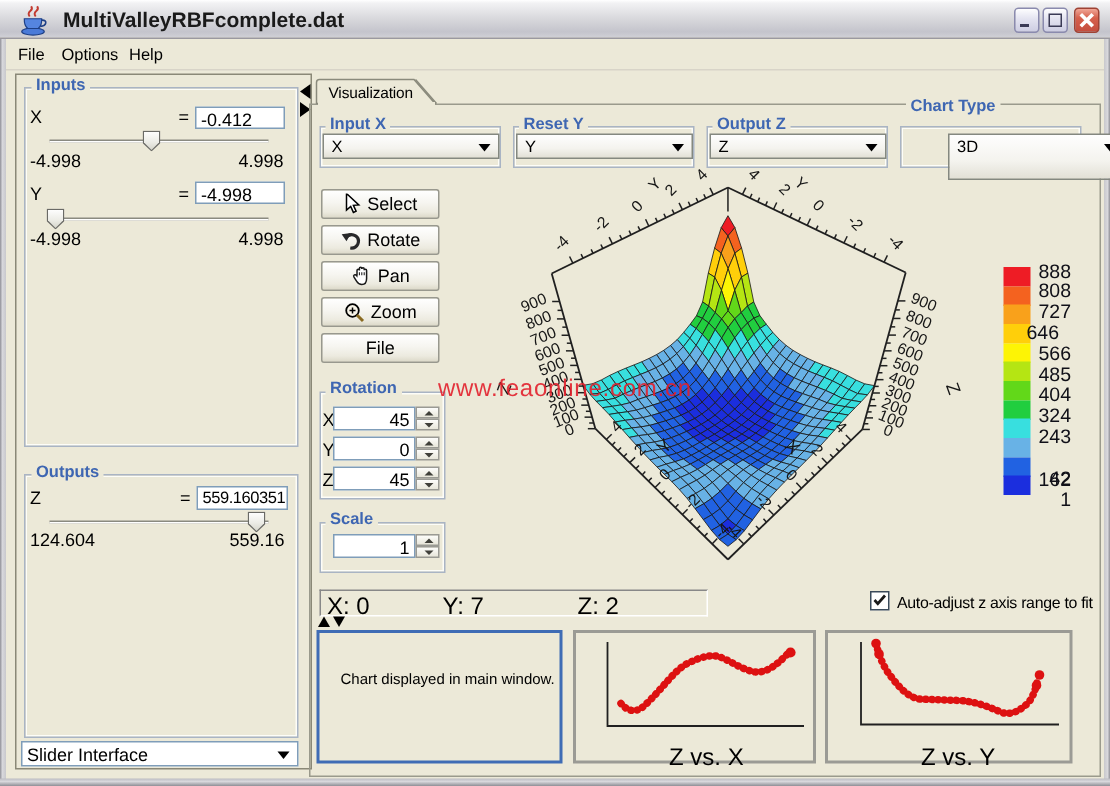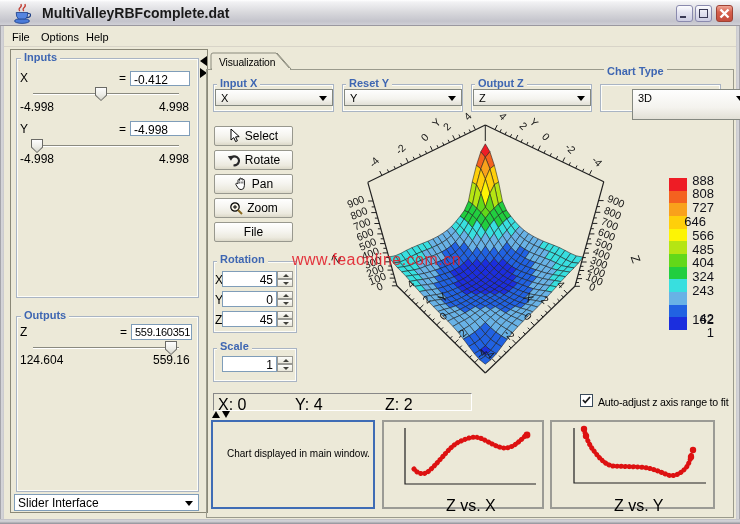--- a/index.html
+++ b/index.html
@@ -182,21 +182,21 @@
     <div class="sh t">
       <i></i>
     </div>
     <div class="sh b">
       <i></i>
     </div>
   </div>
 
 <div id="statusf" class="abs"></div>
 <div class="abs small" style="left:218px;top:396px">X: 0</div>
-<div class="abs small" style="left:295px;top:396px">Y: 4</div>
+<div class="abs small" style="left:295px;top:396px">Y: 7</div>
 <div class="abs small" style="left:385px;top:396px">Z: 2</div>
 <div id="chk" class="abs">
     <svg width="11" height="11" style="position:absolute;left:0;top:0">
       <path d="M2 5 L4.2 7.5 L9 2" fill="none" stroke="#1a1a1a" stroke-width="1.8"></path>
     </svg>
   </div>
 <div class="abs small" style="left:598px;top:396px;font-size:10.6px;letter-spacing:-0.2px">Auto-adjust z axis range to fit</div>
 
 <div class="abs" style="left:212px;top:411px;width:0;height:0;border-left:4.5px solid transparent;border-right:4.5px solid transparent;border-bottom:7px solid #000"></div>
 <div class="abs" style="left:222px;top:411px;width:0;height:0;border-left:4.5px solid transparent;border-right:4.5px solid transparent;border-top:7px solid #000"></div>

